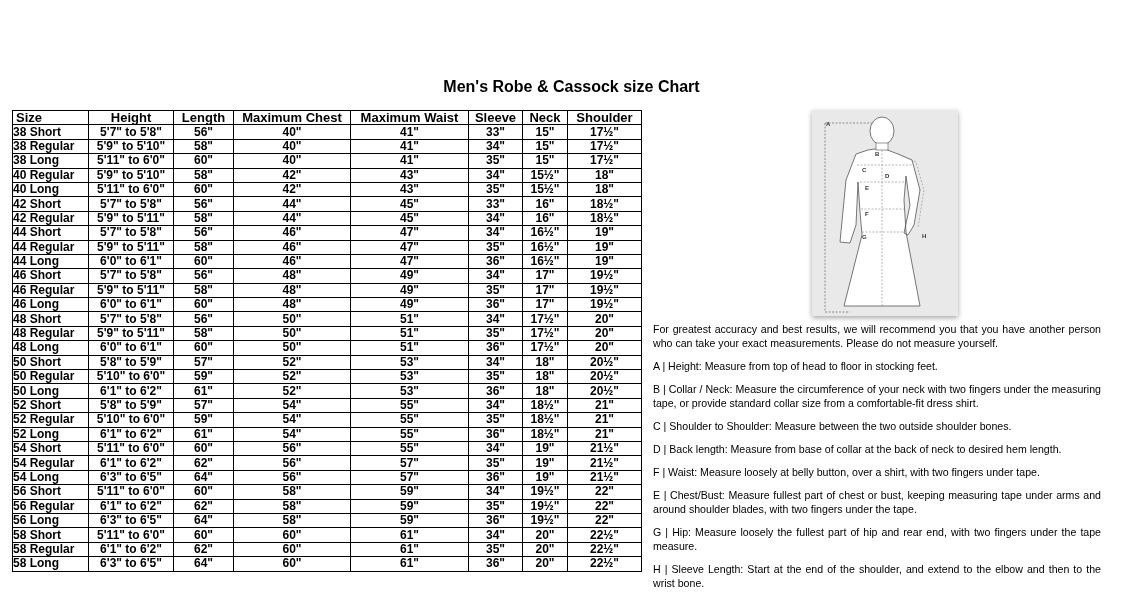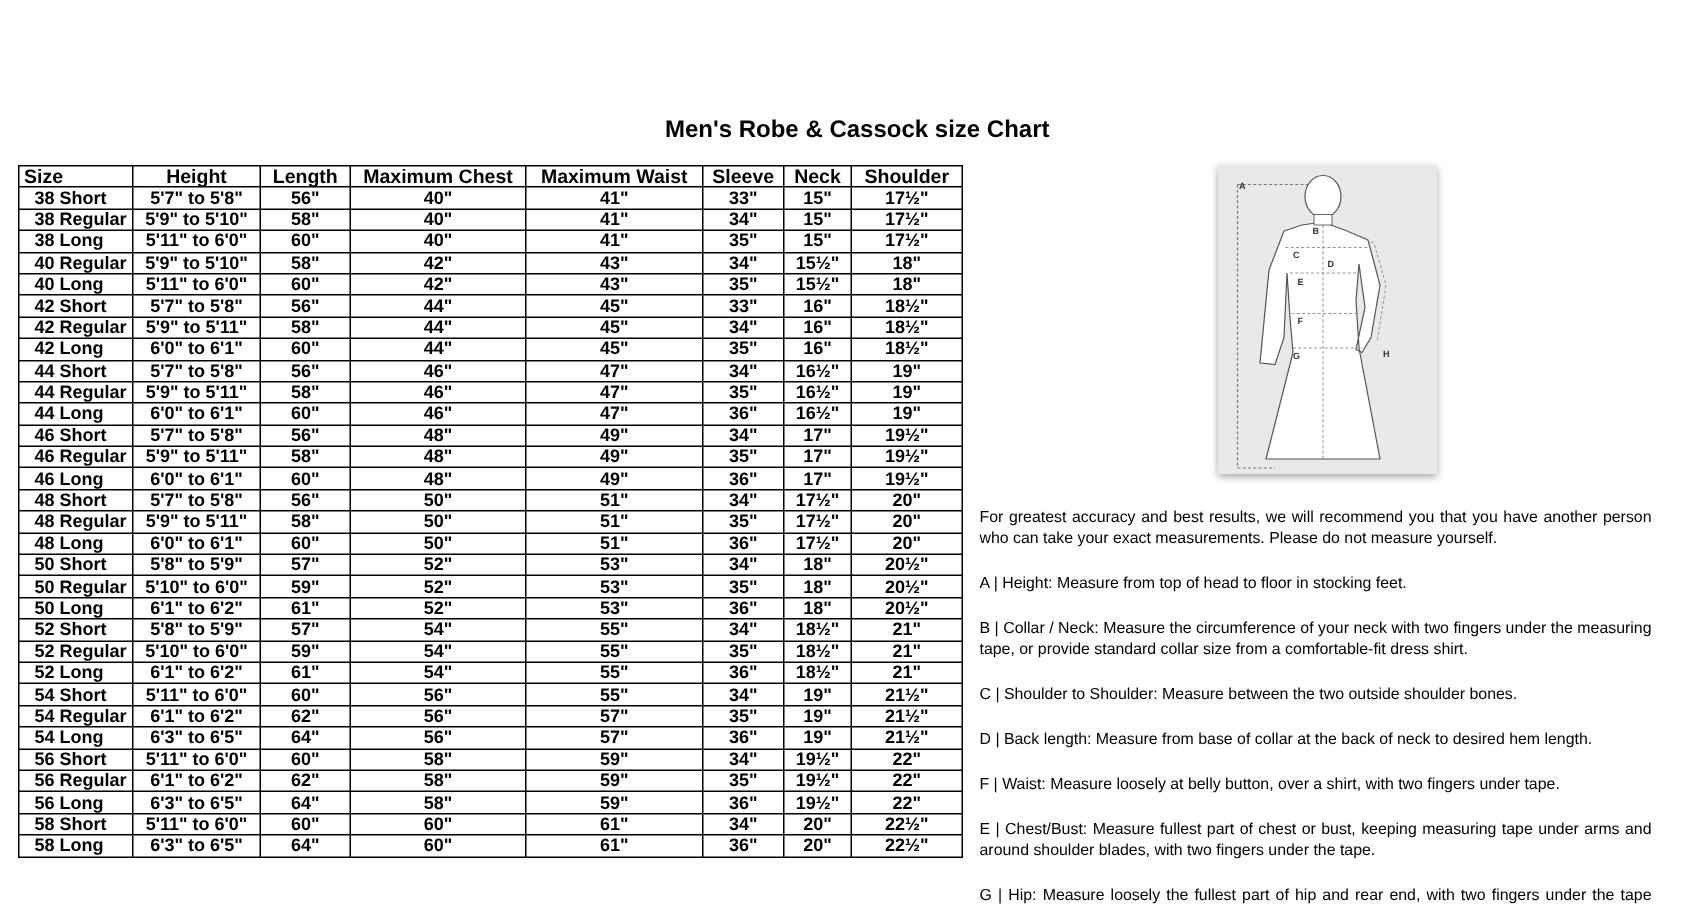--- a/index.html
+++ b/index.html
@@ -3,27 +3,27 @@
 <meta charset="utf-8">
 <style>
   html, body { margin: 0; padding: 0; background: #ffffff; }
   body { width: 1128px; height: 608px; position: relative; overflow: hidden; font-family: "Liberation Sans", sans-serif; color: #000; }
   .title { position: absolute; left: 0; top: 78px; width: 1143px; text-align: center; font-weight: bold; font-size: 16px; }
   table.size-chart { position: absolute; left: 12px; top: 110px; border-collapse: collapse; font-weight: bold; font-size: 12px; line-height: 13px; border-radius: 27px; }
   table.size-chart th, table.size-chart td { border: 1px solid #000; padding: 0 2px; height: 13.4px; white-space: nowrap; }
   table.size-chart th { font-size: 13px; text-align: center; }
   table.size-chart th.c0 { text-align: left; padding-left: 3px; }
   table.size-chart td { text-align: center; }
-  table.size-chart td.c0 { text-align: left; padding-left: 10px; }
+  table.size-chart td.c0 { text-align: left; padding-left: 0; }
   col.w0 { width: 76px; } col.w1 { width: 85px; } col.w2 { width: 60px; } col.w3 { width: 117px; }
   col.w4 { width: 118px; } col.w5 { width: 54px; } col.w6 { width: 45px; } col.w7 { width: 74px; }
   .figure { position: absolute; left: 812px; top: 110px; width: 146px; height: 206px; background: #e9e9e9; box-shadow: 0 2px 5px rgba(0,0,0,0.35); }
   .figure svg { width: 146px; height: 206px; display: block; }
   .notes { position: absolute; left: 653px; top: 322px; width: 448px; font-size: 10.6px; line-height: 14px; text-align: justify; }
-  .notes p { margin: 16px 0 9px 0; }
+  .notes p { margin: 0 0 9px 0; }
   .notes b { font-weight: normal; }
 </style>
 </head>
 <body>
 
 <div class="title">Men's Robe &amp; Cassock size Chart</div>
 
 <table class="size-chart">
   <colgroup>
     <col class="w0">
@@ -112,30 +112,20 @@
         <td class="c0">42 Regular</td>
         <td class="c1">5'9" to 5'11"</td>
         <td class="c2">58"</td>
         <td class="c3">44"</td>
         <td class="c4">45"</td>
         <td class="c5">34"</td>
         <td class="c6">16"</td>
         <td class="c7">18½"</td>
       </tr>
       <tr>
-        <td class="c0">42 Long</td>
-        <td class="c1">6'0" to 6'1"</td>
-        <td class="c2">60"</td>
-        <td class="c3">44"</td>
-        <td class="c4">45"</td>
-        <td class="c5">35"</td>
-        <td class="c6">16"</td>
-        <td class="c7">18½"</td>
-      </tr>
-      <tr>
         <td class="c0">44 Short</td>
         <td class="c1">5'7" to 5'8"</td>
         <td class="c2">56"</td>
         <td class="c3">46"</td>
         <td class="c4">47"</td>
         <td class="c5">34"</td>
         <td class="c6">16½"</td>
         <td class="c7">19"</td>
       </tr>
       <tr>
@@ -338,20 +328,30 @@
         <td class="c6">19½"</td>
         <td class="c7">22"</td>
       </tr>
       <tr>
         <td class="c0">58 Short</td>
         <td class="c1">5'11" to 6'0"</td>
         <td class="c2">60"</td>
         <td class="c3">60"</td>
         <td class="c4">61"</td>
         <td class="c5">34"</td>
+        <td class="c6">20"</td>
+        <td class="c7">22½"</td>
+      </tr>
+      <tr>
+        <td class="c0">58 Regular</td>
+        <td class="c1">6'1" to 6'2"</td>
+        <td class="c2">62"</td>
+        <td class="c3">60"</td>
+        <td class="c4">61"</td>
+        <td class="c5">35"</td>
         <td class="c6">20"</td>
         <td class="c7">22½"</td>
       </tr>
       <tr>
         <td class="c0">58 Long</td>
         <td class="c1">6'3" to 6'5"</td>
         <td class="c2">64"</td>
         <td class="c3">60"</td>
         <td class="c4">61"</td>
         <td class="c5">36"</td>

